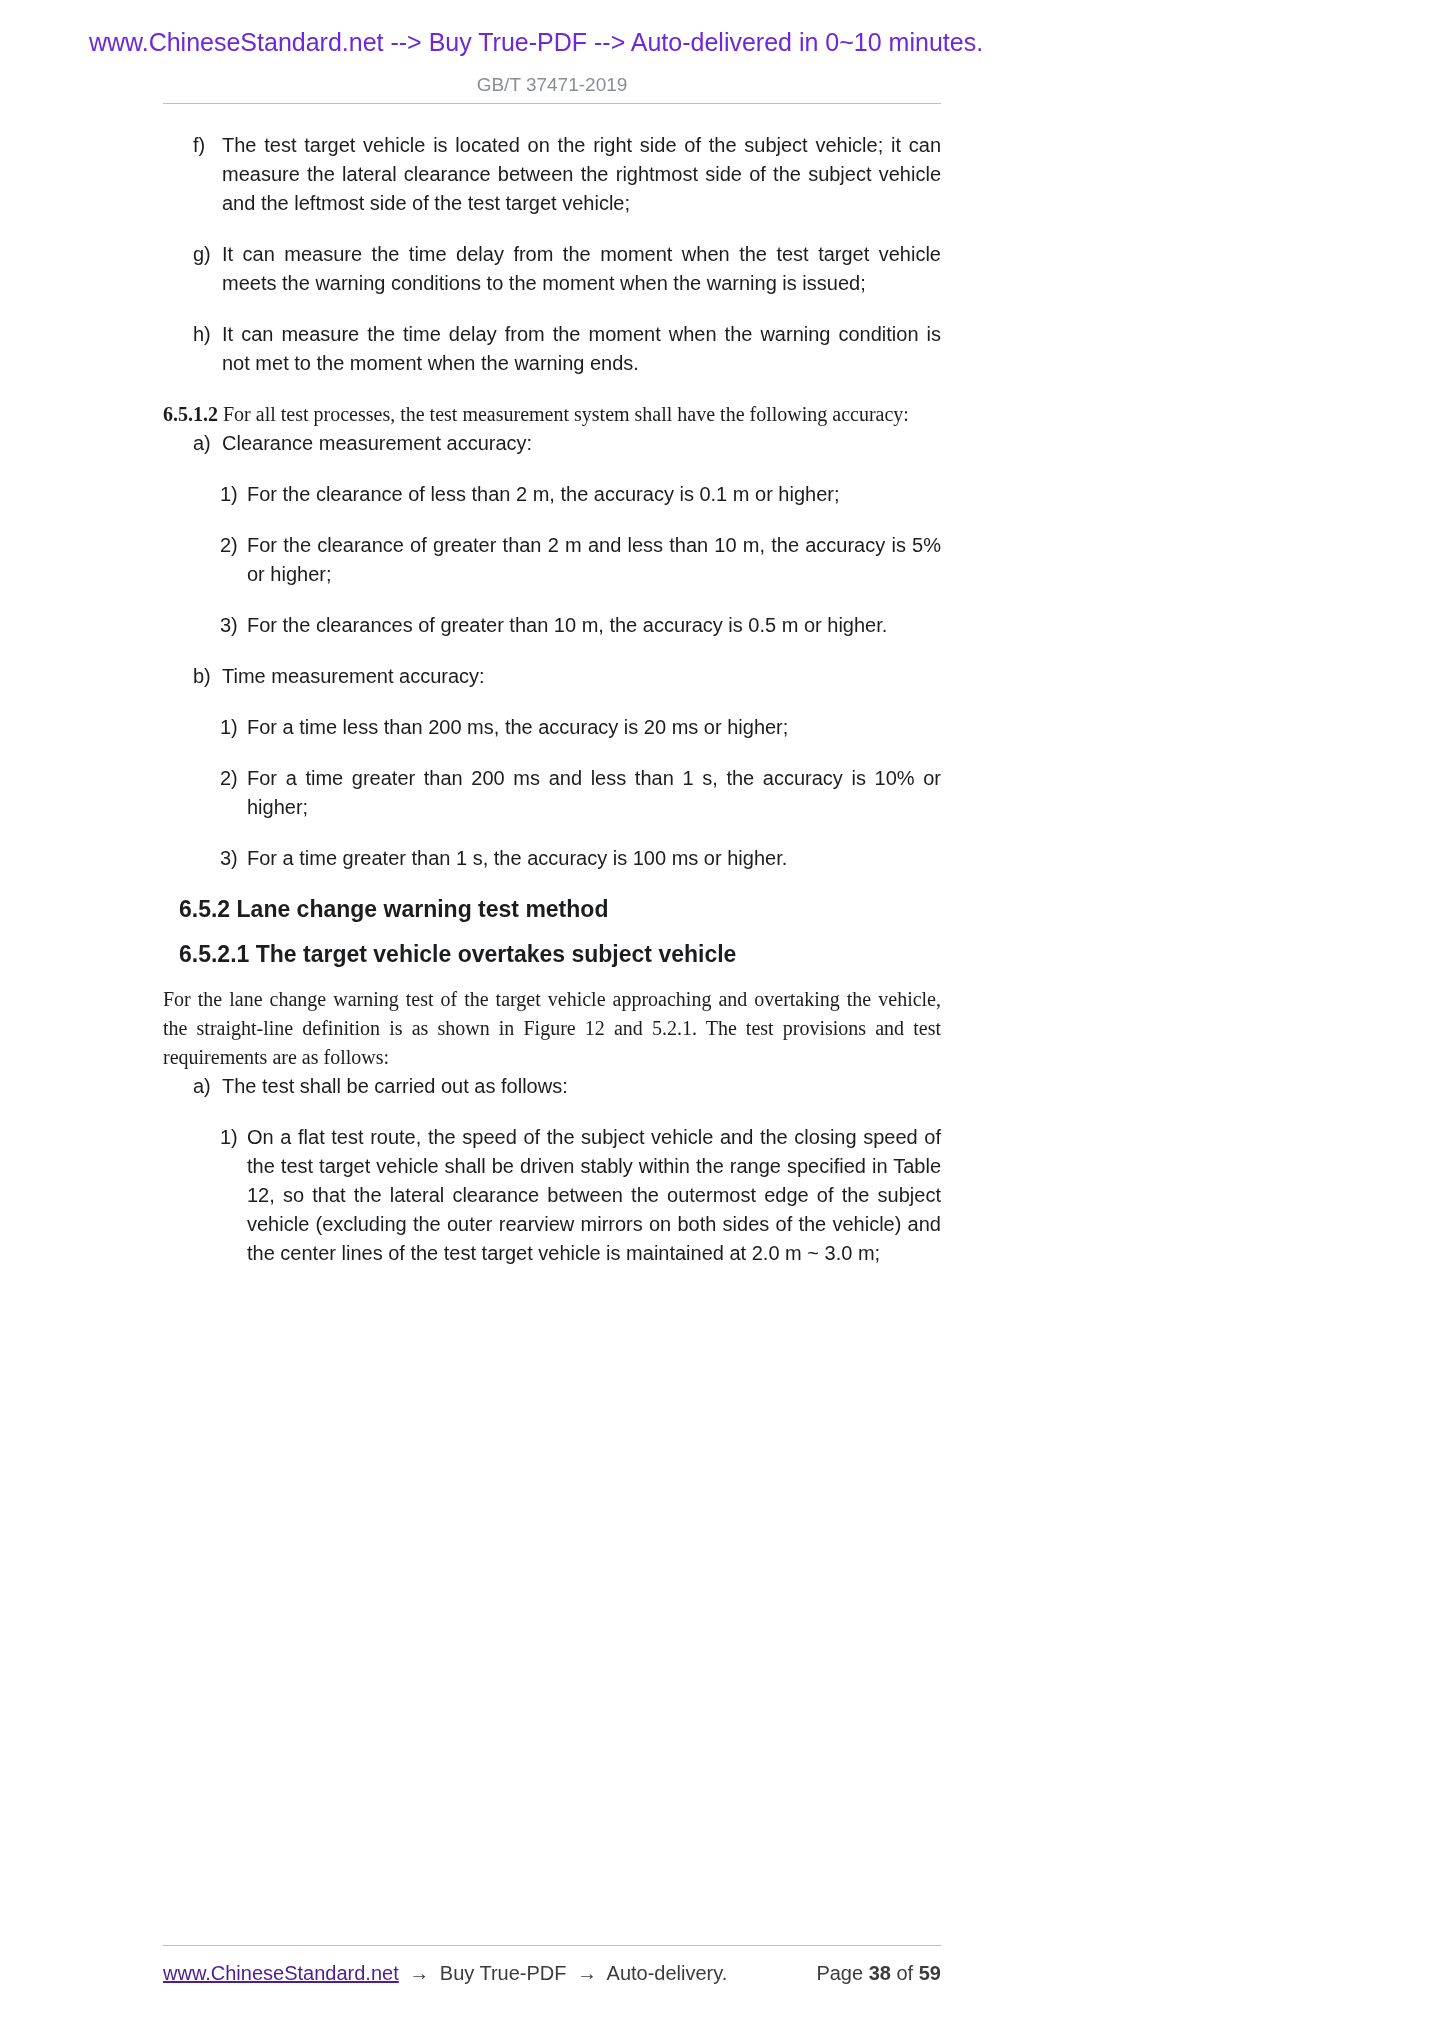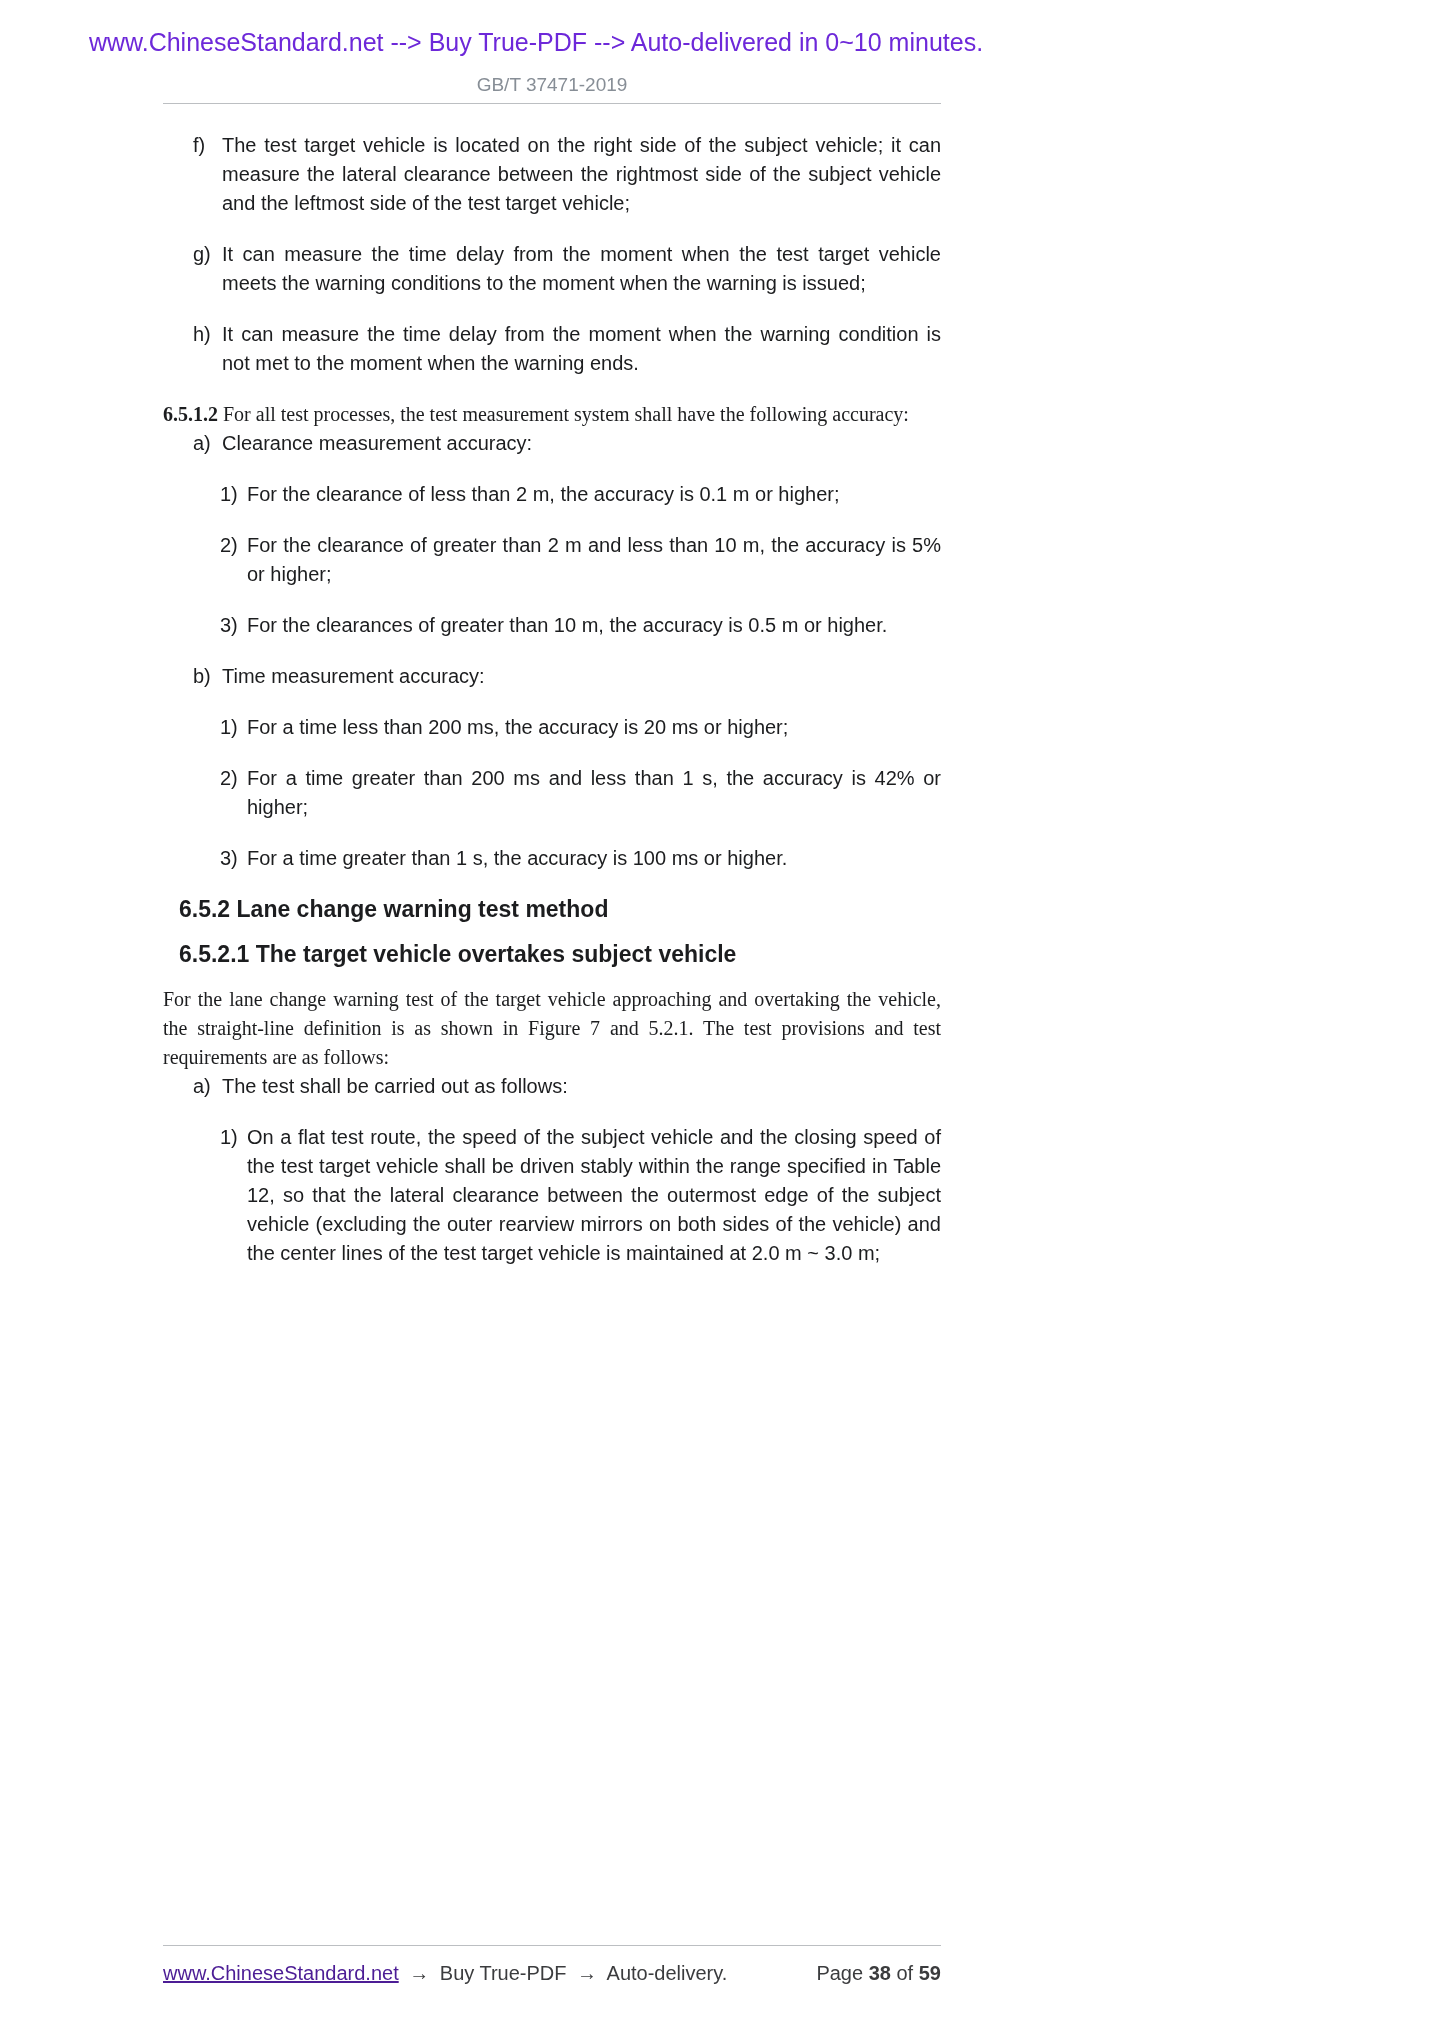--- a/index.html
+++ b/index.html
@@ -139,33 +139,33 @@
       <span class="li-text">Time measurement accuracy:</span>
     </div>
 
     <div class="li l2 block">
       <span class="marker">1)</span>
       <span class="li-text">For a time less than 200 ms, the accuracy is 20 ms or higher;</span>
     </div>
 
     <div class="li l2 block">
       <span class="marker">2)</span>
-      <span class="li-text">For a time greater than 200 ms and less than 1 s, the accuracy is 42% or higher;</span>
+      <span class="li-text">For a time greater than 200 ms and less than 1 s, the accuracy is 10% or higher;</span>
     </div>
 
     <div class="li l2 block">
       <span class="marker">3)</span>
       <span class="li-text">For a time greater than 1 s, the accuracy is 100 ms or higher.</span>
     </div>
 
     <h3 class="heading block">6.5.2 Lane change warning test method</h3>
 
     <h3 class="heading block">6.5.2.1 The target vehicle overtakes subject vehicle</h3>
 
-    <p class="para block">For the lane change warning test of the target vehicle approaching and overtaking the vehicle, the straight-line definition is as shown in Figure 7 and 5.2.1. The test provisions and test requirements are as follows:</p>
+    <p class="para block">For the lane change warning test of the target vehicle approaching and overtaking the vehicle, the straight-line definition is as shown in Figure 12 and 5.2.1. The test provisions and test requirements are as follows:</p>
 
     <div class="li l1 block">
       <span class="marker">a)</span>
       <span class="li-text">The test shall be carried out as follows:</span>
     </div>
 
     <div class="li l2 block">
       <span class="marker">1)</span>
       <span class="li-text">On a flat test route, the speed of the subject vehicle and the closing speed of the test target vehicle shall be driven stably within the range specified in Table 12, so that the lateral clearance between the outermost edge of the subject vehicle (excluding the outer rearview mirrors on both sides of the vehicle) and the center lines of the test target vehicle is maintained at 2.0 m ~ 3.0 m;</span>
     </div>

